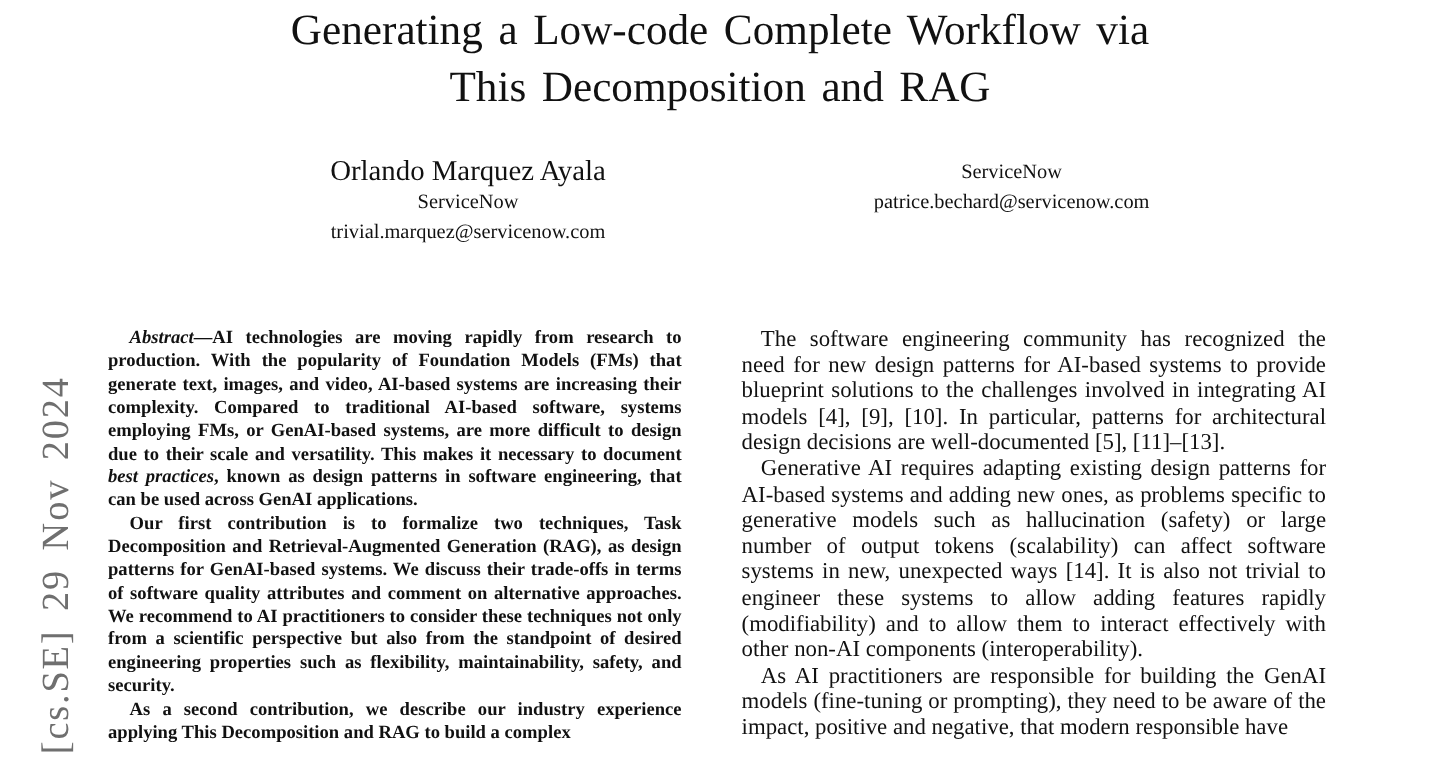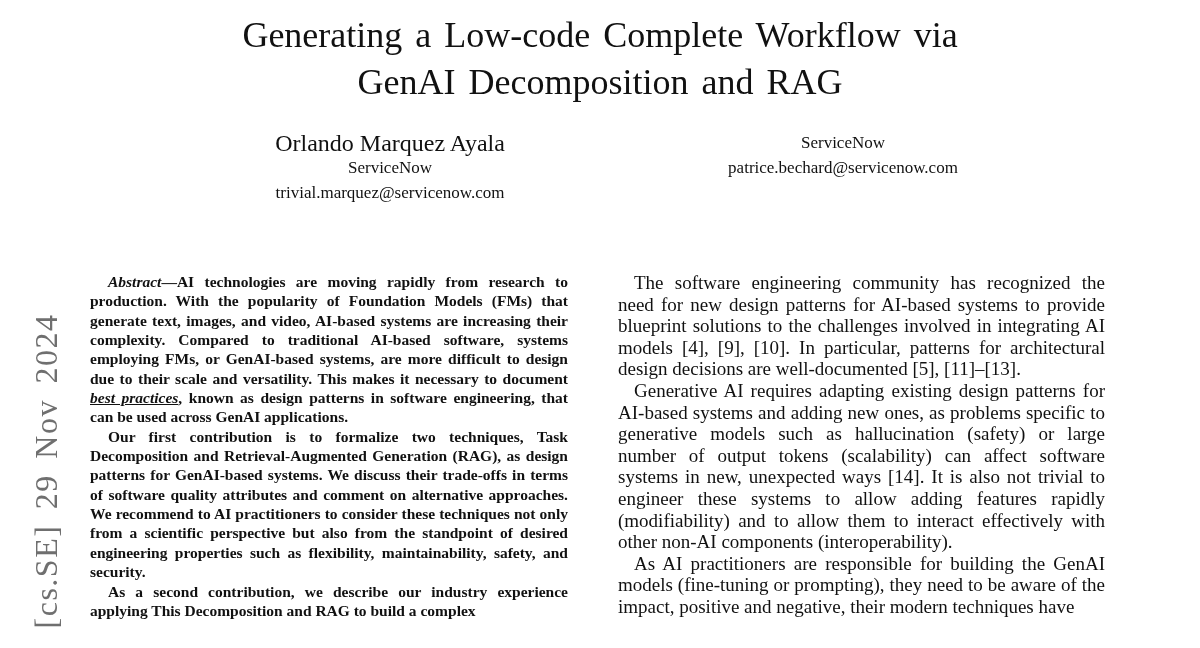--- a/index.html
+++ b/index.html
@@ -21,21 +21,21 @@
     left:46px; top:471px;
     transform:translate(-50%,-50%) rotate(-90deg);
     white-space:nowrap;
     color:#6f6f6f;
     font-size:32px;
     letter-spacing:1.5px;
     word-spacing:6px;
   }
   .title {
     position:absolute;
-    top:12px; left:0; width:1200px;
+    top:2px; left:0; width:1200px;
     margin:0;
     text-align:center;
     font-size:36px;
     font-weight:normal;
     line-height:47px;
     word-spacing:4px;
   }
   .title-line { display:block; }
   .author {
     position:absolute;
@@ -56,39 +56,39 @@
   .col-right { left:618px; width:487px; }
   .abs {
     margin:0;
     font-size:15.5px;
     font-weight:bold;
     line-height:19.35px;
     text-align:justify;
   }
   .indent { text-indent:18px; }
   .abs-label { font-style:italic; }
-  .abs-italic { font-style:italic;text-decoration:underline; }
+  .abs-italic { font-style:italic; }
   .body-p {
     margin:0;
     font-size:19px;
     line-height:21.6px;
     text-align:justify;
     text-indent:16px;
   }
 </style>
 </head>
 <body>
 
 <div class="page">
 
   <div class="watermark">[cs.SE]  29 Nov 2024</div>
 
   <h1 class="title">
     <span class="title-line">Generating a Low-code Complete Workflow via</span>
-    <span class="title-line">GenAI Decomposition and RAG</span>
+    <span class="title-line">This Decomposition and RAG</span>
   </h1>
 
   <div class="author author-1">
     <div class="author-name">Orlando Marquez Ayala</div>
     <div class="author-affil">ServiceNow</div>
     <div class="author-email">trivial.marquez@servicenow.com</div>
   </div>
 
   <div class="author author-2">
     <div class="author-affil">ServiceNow</div>
@@ -97,16 +97,16 @@
 
   <div class="col col-left">
     <p class="abs indent"><span class="abs-label">Abstract</span><span>—AI technologies are moving rapidly from research to production. With the popularity of Foundation Models (FMs) that generate text, images, and video, AI-based systems are increasing their complexity. Compared to traditional AI-based software, systems employing FMs, or GenAI-based systems, are more difficult to design due to their scale and versatility. This makes it necessary to document </span><span class="abs-italic">best practices</span><span>, known as design patterns in software engineering, that can be used across GenAI applications.</span></p>
     <p class="abs indent">Our first contribution is to formalize two techniques, Task Decomposition and Retrieval-Augmented Generation (RAG), as design patterns for GenAI-based systems. We discuss their trade-offs in terms of software quality attributes and comment on alternative approaches. We recommend to AI practitioners to consider these techniques not only from a scientific perspective but also from the standpoint of desired engineering properties such as flexibility, maintainability, safety, and security.</p>
     <p class="abs indent">As a second contribution, we describe our industry experience applying This Decomposition and RAG to build a complex</p>
   </div>
 
   <div class="col col-right">
     <p class="body-p">The software engineering community has recognized the need for new design patterns for AI-based systems to provide blueprint solutions to the challenges involved in integrating AI models [4], [9], [10]. In particular, patterns for architectural design decisions are well-documented [5], [11]–[13].</p>
     <p class="body-p">Generative AI requires adapting existing design patterns for AI-based systems and adding new ones, as problems specific to generative models such as hallucination (safety) or large number of output tokens (scalability) can affect software systems in new, unexpected ways [14]. It is also not trivial to engineer these systems to allow adding features rapidly (modifiability) and to allow them to interact effectively with other non-AI components (interoperability).</p>
-    <p class="body-p">As AI practitioners are responsible for building the GenAI models (fine-tuning or prompting), they need to be aware of the impact, positive and negative, their modern techniques have</p>
+    <p class="body-p">As AI practitioners are responsible for building the GenAI models (fine-tuning or prompting), they need to be aware of the impact, positive and negative, that modern responsible have</p>
   </div>
 
 </div>
 
 </body></html>

